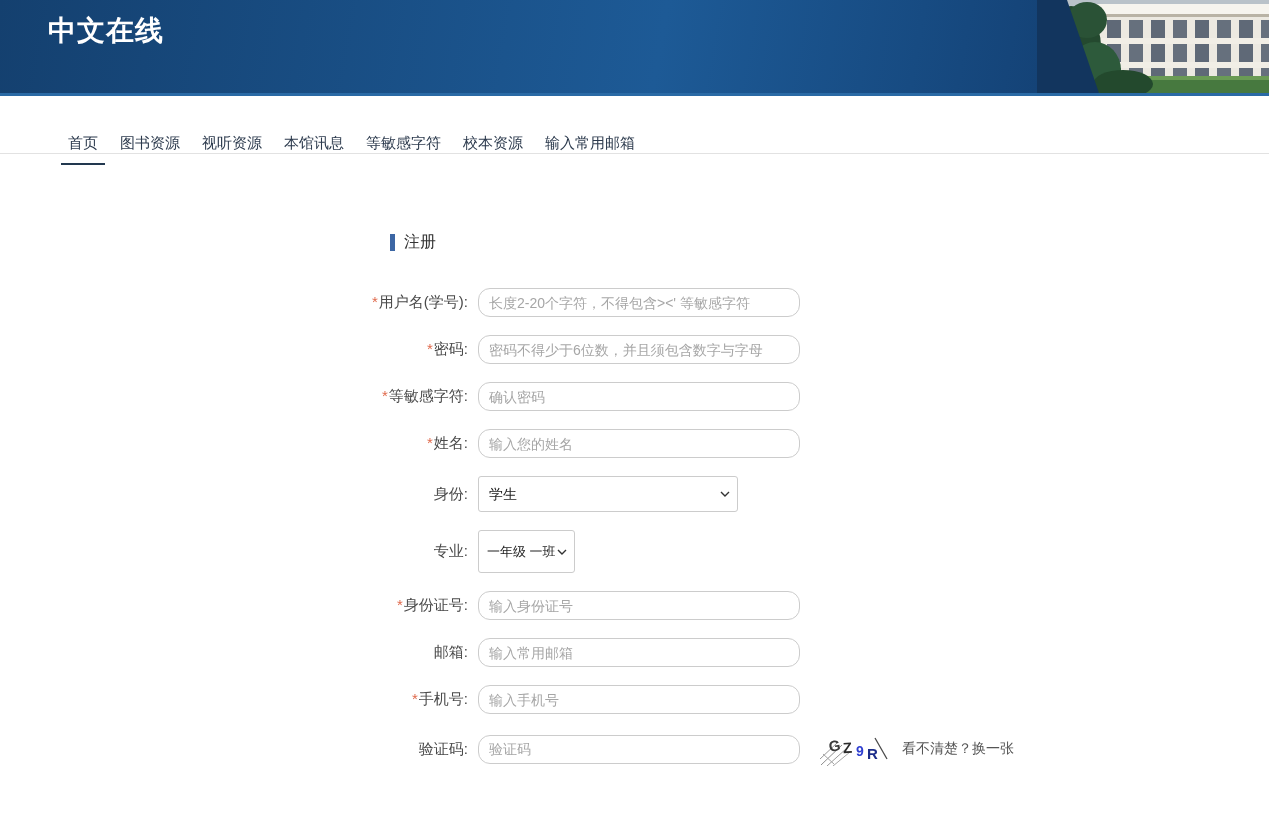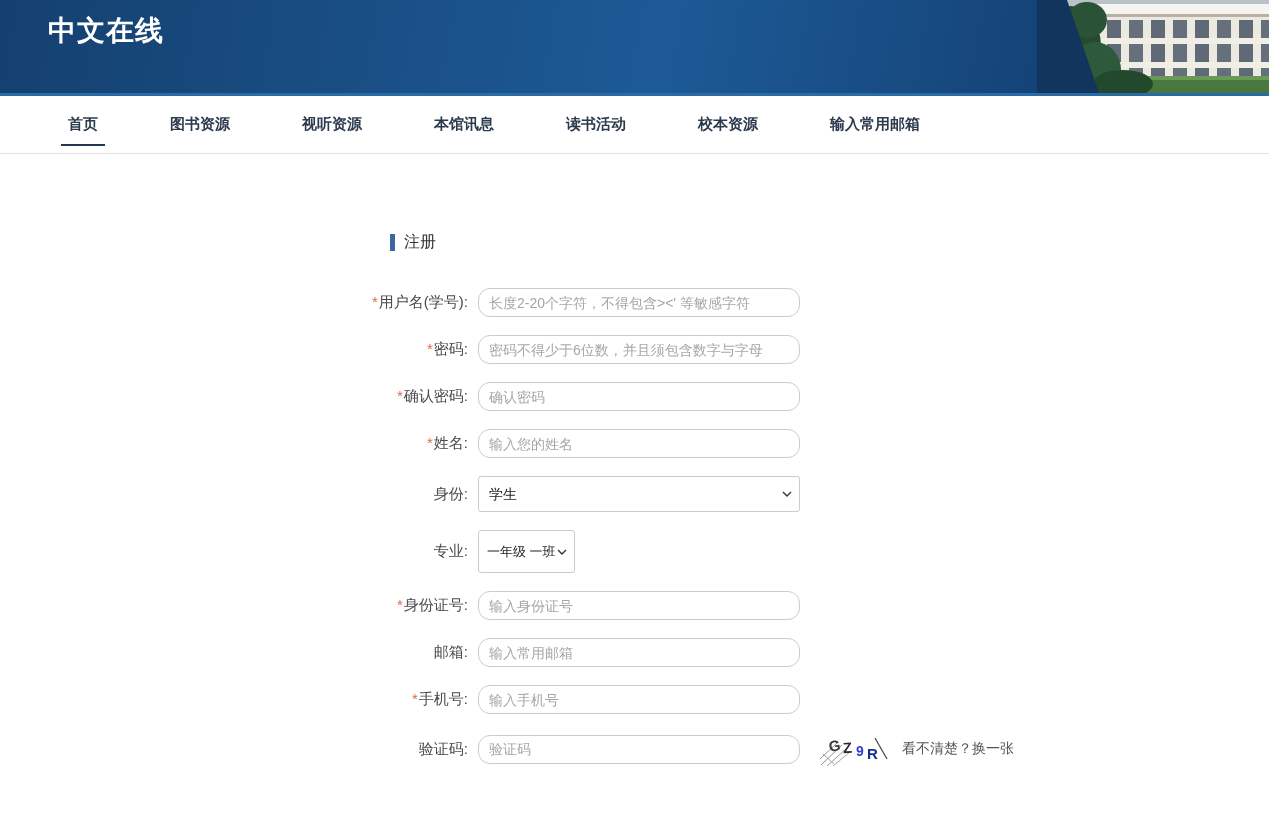--- a/index.html
+++ b/index.html
@@ -16,21 +16,21 @@
   }
   .logo {
     position:absolute; left:48px; top:12px;
     font-size:28px; font-weight:bold; color:#ffffff; letter-spacing:1px;
   }
   .campus { position:absolute; right:0; top:0; width:232px; height:93px; display:block; }
 
   
   .nav {
     height:57px; background:#fff; border-bottom:1px solid #e2e2e2;
-    display:flex; align-items:center; gap:72px; padding-left:68px;font-weight:bold;
+    display:flex; align-items:flex-end; gap:22px; padding-left:68px;
   }
   .nav-item {
     position:relative; font-size:15px; color:#2c3a4d; cursor:pointer; white-space:nowrap;
   }
   .nav-item.active::after {
     content:""; position:absolute; left:-7px; right:-7px; bottom:-12px;
     height:2px; background:#22384f;
   }
 
   
@@ -56,21 +56,21 @@
   input.text::placeholder { color:#a6a6a6; }
 
   .select-wrap { position:relative; display:inline-flex; align-items:center; }
   .select-wrap select {
     appearance:none; -webkit-appearance:none; -moz-appearance:none;
     border:1px solid #ccc; border-radius:3px; background:#fff;
     font-size:14px; color:#222; outline:none; cursor:pointer;
     padding:0 24px 0 10px; box-sizing:border-box;
     font-family:"Liberation Sans","DejaVu Sans",sans-serif;
   }
-  .select-wrap select.full { width:322px; height:36px; }
+  .select-wrap select.full { width:260px; height:36px; }
   .select-wrap select.narrow { width:97px; height:43px; font-size:13px; padding:0 18px 0 8px; }
   .chev { position:absolute; right:8px; pointer-events:none; }
 
   .captcha-group { display:flex; align-items:center; margin-left:20px; }
   .captcha-img { width:74px; height:34px; cursor:pointer; display:block; }
   .cap-letter { font-family:"Liberation Sans","DejaVu Sans",sans-serif; font-weight:bold; }
   .refresh { font-size:14px; color:#555; margin-left:8px; cursor:pointer; white-space:nowrap; }
 </style>
 </head>
 <body>
@@ -113,21 +113,21 @@
     <div class="nav-item">
     <span>图书资源</span>
   </div>
     <div class="nav-item">
     <span>视听资源</span>
   </div>
     <div class="nav-item">
     <span>本馆讯息</span>
   </div>
     <div class="nav-item">
-    <span>读书活动</span>
+    <span>等敏感字符</span>
   </div>
     <div class="nav-item">
     <span>校本资源</span>
   </div>
     <div class="nav-item">
     <span>输入常用邮箱</span>
   </div>
   </div>
 
 <div>
@@ -139,21 +139,21 @@
   <div class="form" id="form-rows">
       <div class="row">
     <label class="label"><span class="req">*</span><span>用户名(学号):</span></label>
     <input class="text" type="text" placeholder="长度2-20个字符，不得包含&gt;&lt;' 等敏感字符" style="">
   </div>
       <div class="row">
     <label class="label"><span class="req">*</span><span>密码:</span></label>
     <input class="text" type="text" placeholder="密码不得少于6位数，并且须包含数字与字母" style="">
   </div>
       <div class="row">
-    <label class="label"><span class="req">*</span><span>确认密码:</span></label>
+    <label class="label"><span class="req">*</span><span>等敏感字符:</span></label>
     <input class="text" type="text" placeholder="确认密码" style="">
   </div>
       <div class="row">
     <label class="label"><span class="req">*</span><span>姓名:</span></label>
     <input class="text" type="text" placeholder="输入您的姓名" style="">
   </div>
       <div class="row">
     <label class="label"><span>身份:</span></label>
     <span class="select-wrap">
       <select class="full"><option>学生</option></select>

